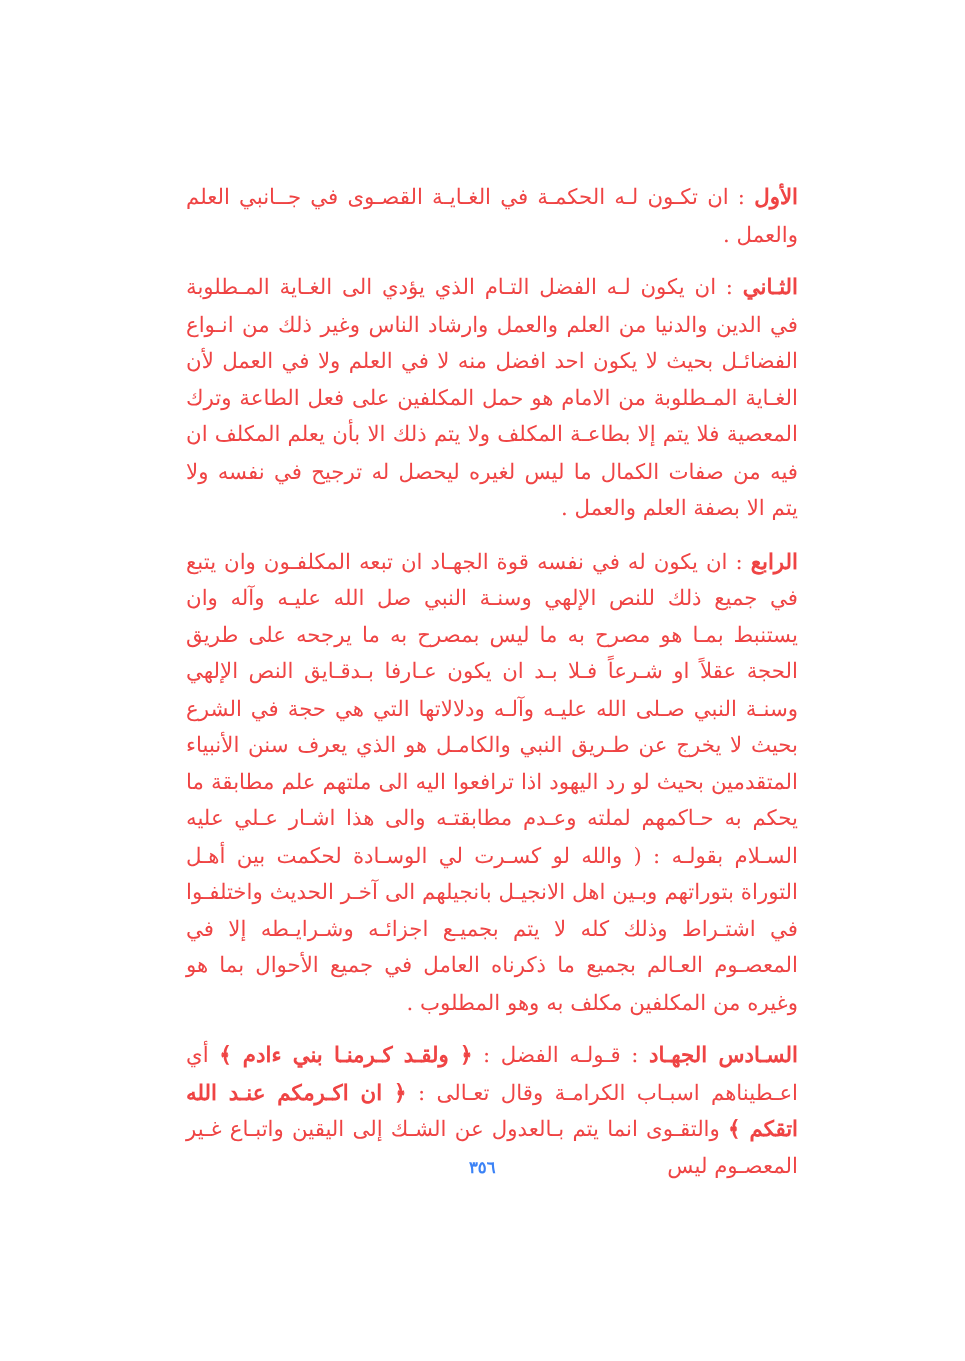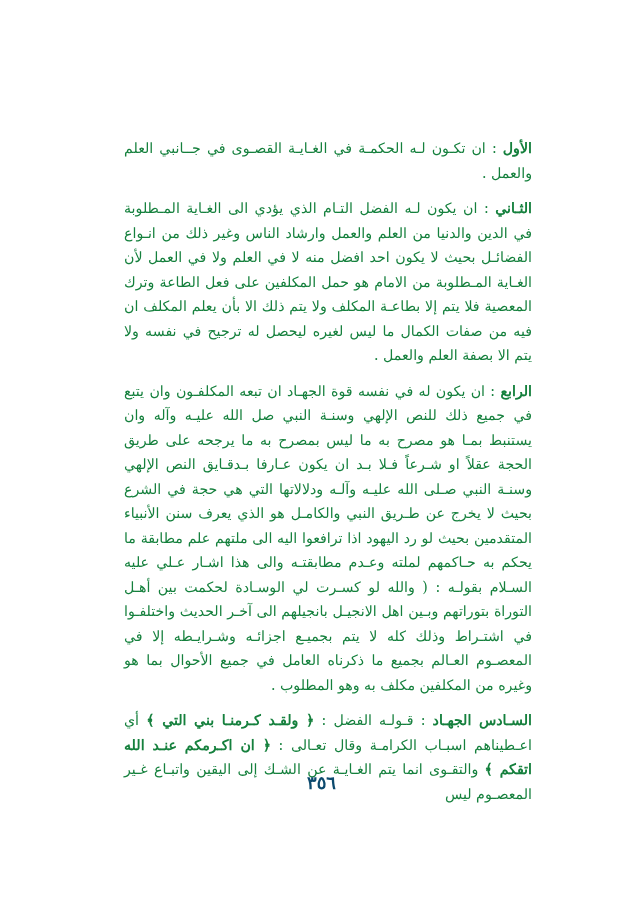--- a/index.html
+++ b/index.html
@@ -17,27 +17,27 @@
       position: absolute;
       left: 0;
       top: 0;
       width: 643px;
       height: 907px;
       background: #ffffff;
     }
     .content {
       position: absolute;
       left: 124px;
-      top: 136px;
+      top: 120px;
       width: 408px;
       direction: rtl;
       font-family: "DejaVu Serif", "Liberation Serif", serif;
       font-size: 14.2px;
       line-height: 24.5px;
-      color: #15803d;
+      color: #ef4444;
       text-align: justify;
       text-align-last: right;
     }
     .para {
       margin: 0 0 11px 0;
     }
     .heading {
       font-weight: bold;
     }
     .quote {
@@ -45,22 +45,22 @@
     }
     .page-number {
       position: absolute;
       left: 0;
       width: 643px;
       top: 772px;
       text-align: center;
       direction: rtl;
       font-family: Liberation Sans, sans-serif;
       font-weight: bold;
-      font-size: 18px;
-      color: #0c4a6e;
+      font-size: 11px;
+      color: #3b82f6;
     }
   </style>
 </head>
 <body>
 
 <div class="page">
   <div class="content">
 
     <p class="para">
       <span class="heading">الأول</span><span> : ان تكـون لـه الحكمـة في الغـايـة القصـوى في جــانبي العلم والعمل .</span>
@@ -69,19 +69,19 @@
     <p class="para">
       <span class="heading">الثـاني</span><span> : ان يكون لـه الفضل التـام الذي يؤدي الى الغـاية المـطلوبة في الدين والدنيا من العلم والعمل وارشاد الناس وغير ذلك من انـواع الفضائـل بحيث لا يكون احد افضل منه لا في العلم ولا في العمل لأن الغـاية المـطلوبة من الامام هو حمل المكلفين على فعل الطاعة وترك المعصية فلا يتم إلا بطاعـة المكلف ولا يتم ذلك الا بأن يعلم المكلف ان فيه من صفات الكمال ما ليس لغيره ليحصل له ترجيح في نفسه ولا يتم الا بصفة العلم والعمل .</span>
     </p>
 
 
     <p class="para">
       <span class="heading">الرابع</span><span> : ان يكون له في نفسه قوة الجهـاد ان تبعه المكلفـون وان يتبع في جميع ذلك للنص الإلهي وسنـة النبي صل الله عليـه وآله وان يستنبط بمـا هو مصرح به ما ليس بمصرح به ما يرجحه على طريق الحجة عقلاً او شـرعاً فـلا بـد ان يكون عـارفا بـدقـايق النص الإلهي وسنـة النبي صـلى الله عليـه وآلـه ودلالاتها التي هي حجة في الشرع بحيث لا يخرج عن طـريق النبي والكامـل هو الذي يعرف سنن الأنبياء المتقدمين بحيث لو رد اليهود اذا ترافعوا اليه الى ملتهم علم مطابقة ما يحكم به حـاكمهم لملته وعـدم مطابقتـه والى هذا اشـار عـلي عليه السـلام بقولـه : ( والله لو كسـرت لي الوسـادة لحكمت بين أهـل التوراة بتوراتهم وبـين اهل الانجيـل بانجيلهم الى آخـر الحديث واختلفـوا في اشتـراط وذلك كله لا يتم بجميـع اجزائـه وشـرايـطه إلا في المعصـوم العـالم بجميع ما ذكرناه العامل في جميع الأحوال بما هو وغيره من المكلفين مكلف به وهو المطلوب .</span>
     </p>
 
     <p class="para">
-      <span class="heading">السـادس الجهـاد</span><span> : قـولـه الفضل : </span><span class="quote">﴿ ولقـد كـرمنـا بني التي ﴾</span><span> أي اعـطيناهم اسبـاب الكرامـة وقال تعـالى : </span><span class="quote">﴿ ان اكـرمكم عنـد الله اتقكم ﴾</span><span> والتقـوى انما يتم الغـايـة عن الشـك إلى اليقين واتبـاع غـير المعصـوم ليس</span>
+      <span class="heading">السـادس الجهـاد</span><span> : قـولـه الفضل : </span><span class="quote">﴿ ولقـد كـرمنـا بني ءادم ﴾</span><span> أي اعـطيناهم اسبـاب الكرامـة وقال تعـالى : </span><span class="quote">﴿ ان اكـرمكم عنـد الله اتقكم ﴾</span><span> والتقـوى انما يتم بـالعدول عن الشـك إلى اليقين واتبـاع غـير المعصـوم ليس</span>
     </p>
 
   </div>
 
   <div class="page-number">٣٥٦</div>
 </div>
 
 </body></html>

